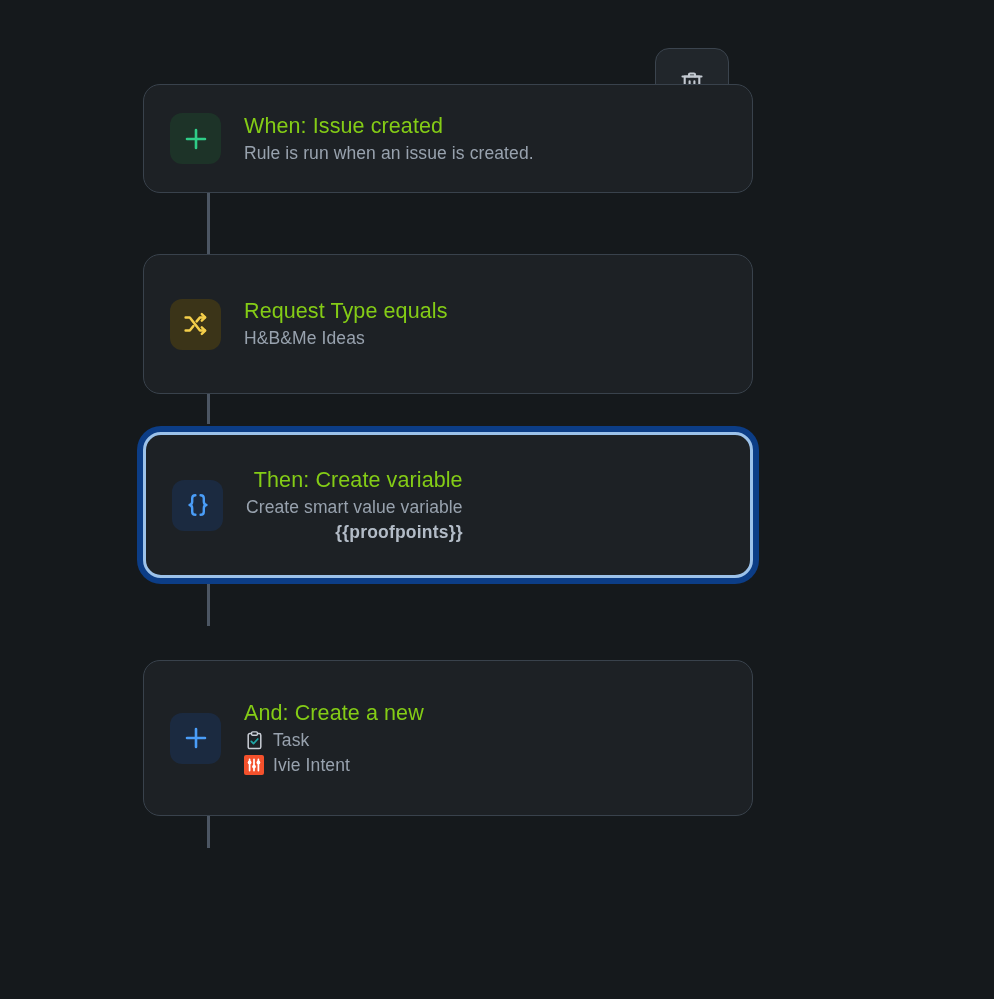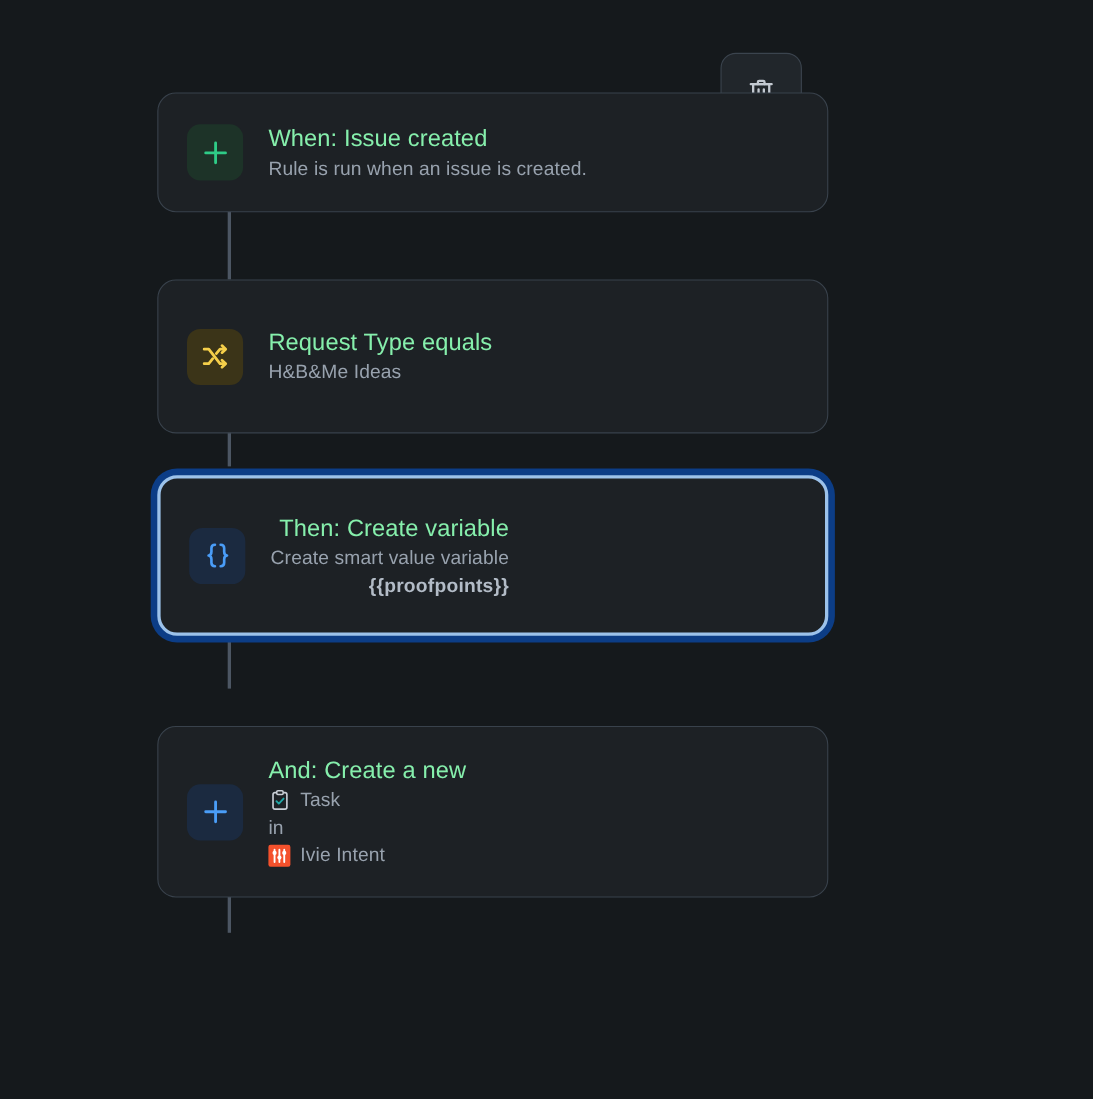--- a/index.html
+++ b/index.html
@@ -73,21 +73,21 @@
   
   .card-body {
     display: flex;
     flex-direction: column;
     justify-content: center;
     min-width: 0;
   }
   .card-title {
     font-size: 21.5px;
     line-height: 29px;
-    color: #86efac;
+    color: #84cc16;
     letter-spacing: 0.1px;
     white-space: nowrap;
   }
   .card-sub {
     font-size: 17.5px;
     line-height: 25px;
     color: #98a2ae;
     letter-spacing: 0.1px;
     white-space: nowrap;
   }
@@ -243,21 +243,20 @@
         <span class="mini-icon">
           <svg width="17" height="19" viewBox="0 0 17 19" fill="none">
             <rect x="2.2" y="2.6" width="12.6" height="15" rx="1.7" stroke="#c9ced6" stroke-width="1.5" fill="#1d2125"></rect>
             <rect x="5.6" y="0.9" width="5.8" height="3.3" rx="1" stroke="#c9ced6" stroke-width="1.4" fill="#1d2125"></rect>
             <path d="M5.3 10.3l2.2 2.3 4.3-4.6" stroke="#20a6a6" stroke-width="1.7" stroke-linecap="round" stroke-linejoin="round"></path>
           </svg>
         </span>
         <span class="card-sub">Task</span>
       </div>
 
-      <div class="card-sub">in</div>
 
       <div class="sub-row">
         <span class="mini-icon project">
           <svg width="16" height="16" viewBox="0 0 16 16" fill="none">
             <path d="M3.6 2.4v11.2M8 2.4v11.2M12.4 2.4v11.2" stroke="#ffffff" stroke-width="1.7" stroke-linecap="round"></path>
             <circle cx="3.6" cy="5.4" r="1.9" fill="#ffffff"></circle>
             <circle cx="8" cy="9.6" r="1.9" fill="#ffffff"></circle>
             <circle cx="12.4" cy="5.4" r="1.9" fill="#ffffff"></circle>
           </svg>
         </span>

